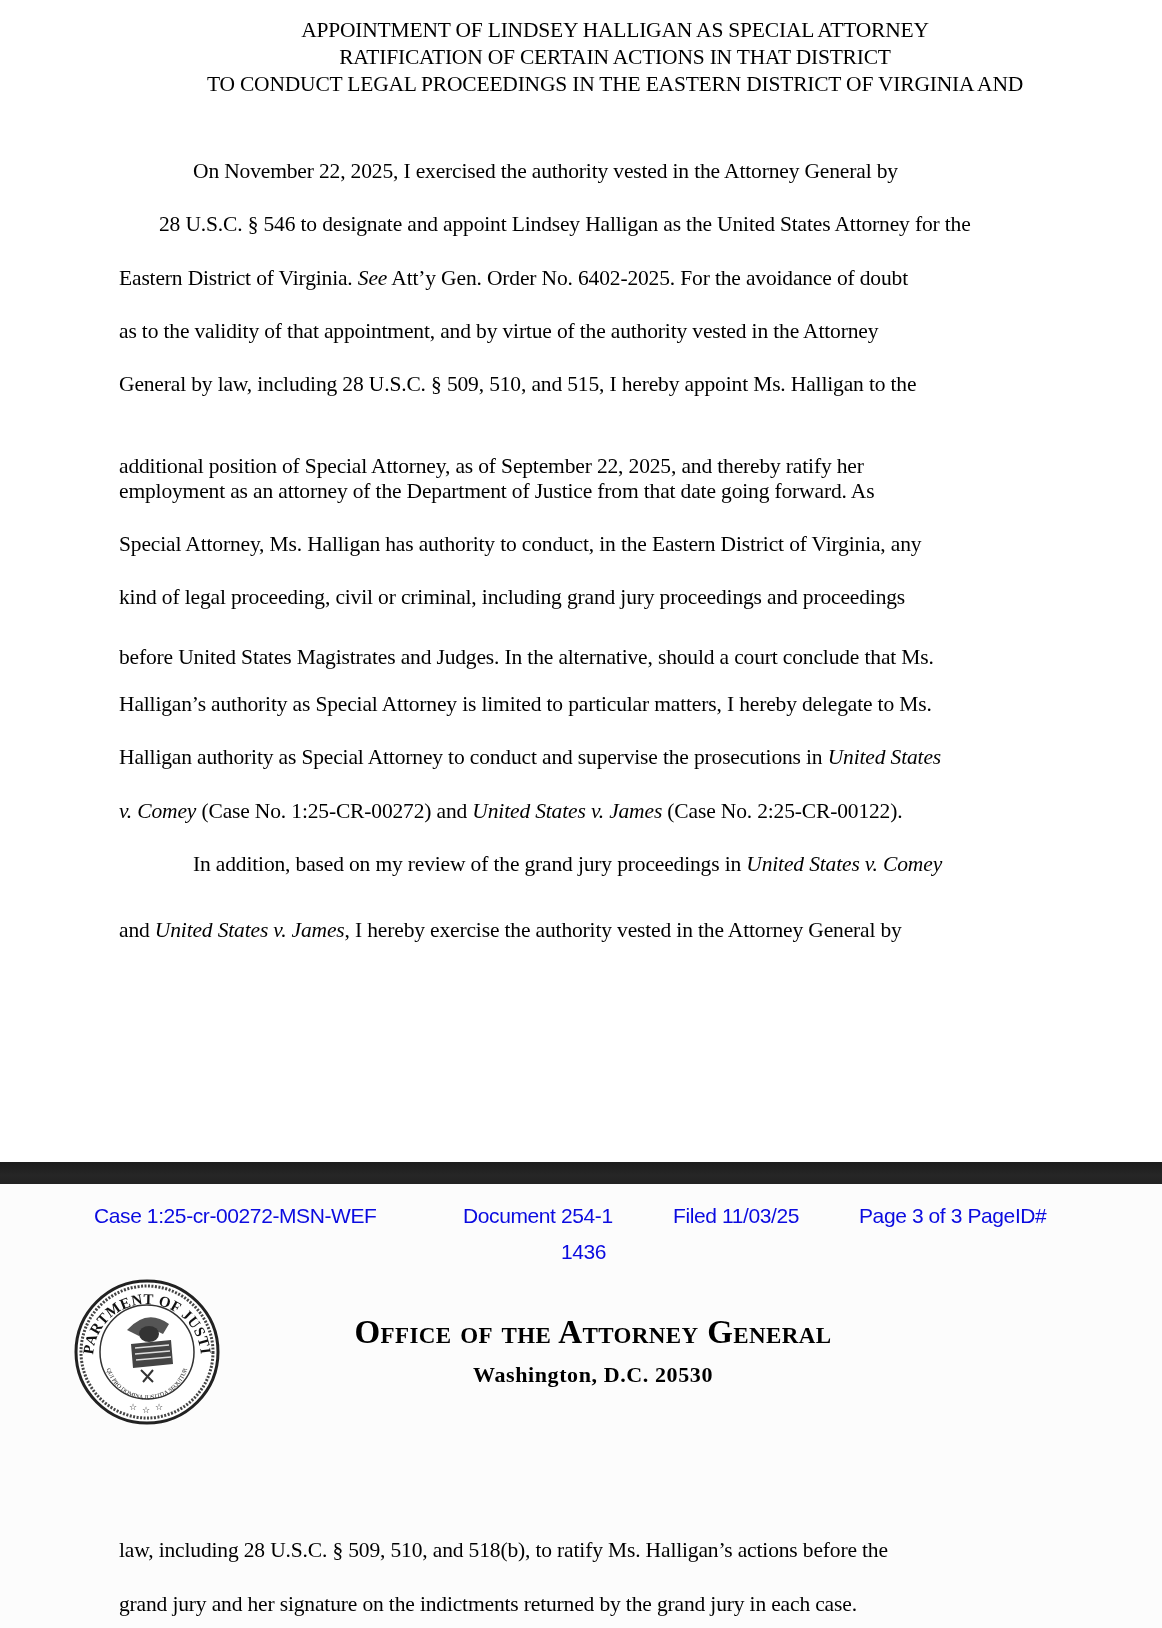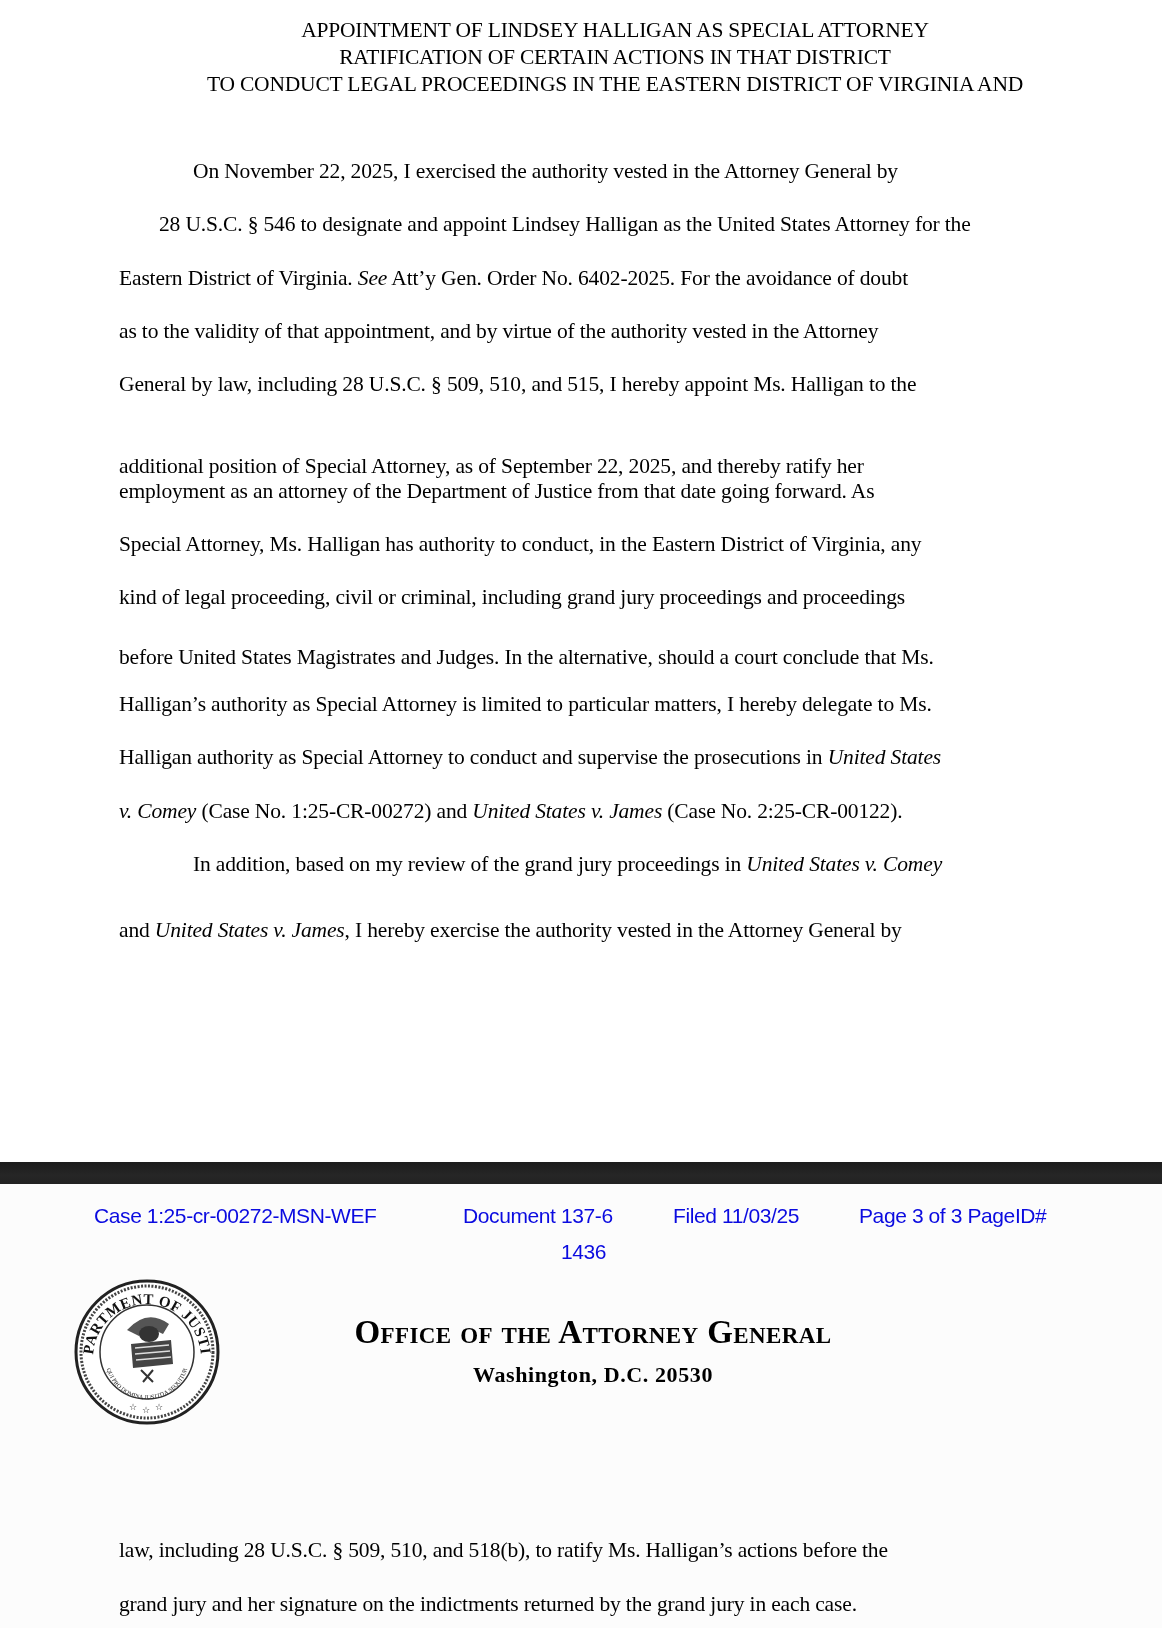--- a/index.html
+++ b/index.html
@@ -79,21 +79,21 @@
       <div class="line" style="top: 884px; margin-top: 32px;"><span>and </span><i>United States v. James</i><span>, I hereby exercise the authority vested in the Attorney General by</span></div>
     </div>
 </div>
 
 <div class="page-break"></div>
 
 <div class="page-bottom"></div>
 
 <div class="ecf-header">
   <span class="ecf-row" style="left:94px">Case 1:25-cr-00272-MSN-WEF</span>
-  <span class="ecf-row" style="left:463px">Document 137-6</span>
+  <span class="ecf-row" style="left:463px">Document 254-1</span>
   <span class="ecf-row" style="left:673px">Filed 11/03/25</span>
   <span class="ecf-row" style="left:859px">Page 3 of 3 PageID#</span>
   <span class="ecf-pageid2">1436</span>
 </div>
 
 <svg class="seal" viewBox="0 0 148 148">
   <defs>
     <path id="arcTop" d="M 20 80 A 54 54 0 0 1 128 80"></path>
     <path id="arcBot" d="M 34 92 A 42 42 0 0 0 114 92"></path>
   </defs>

